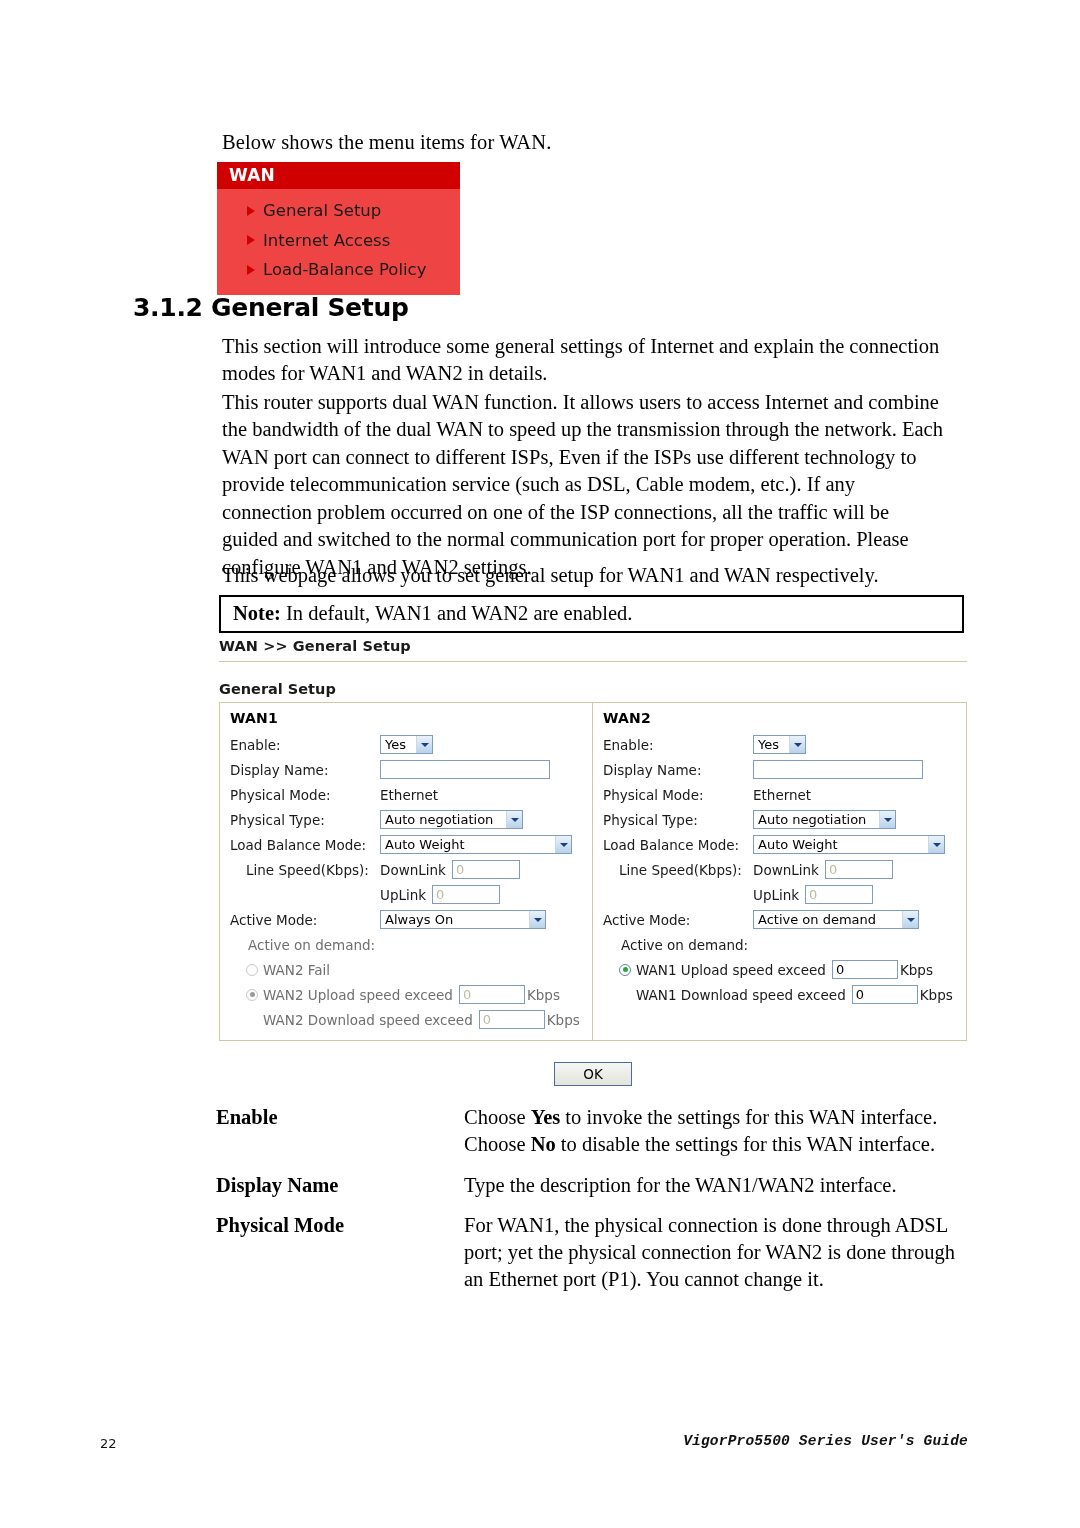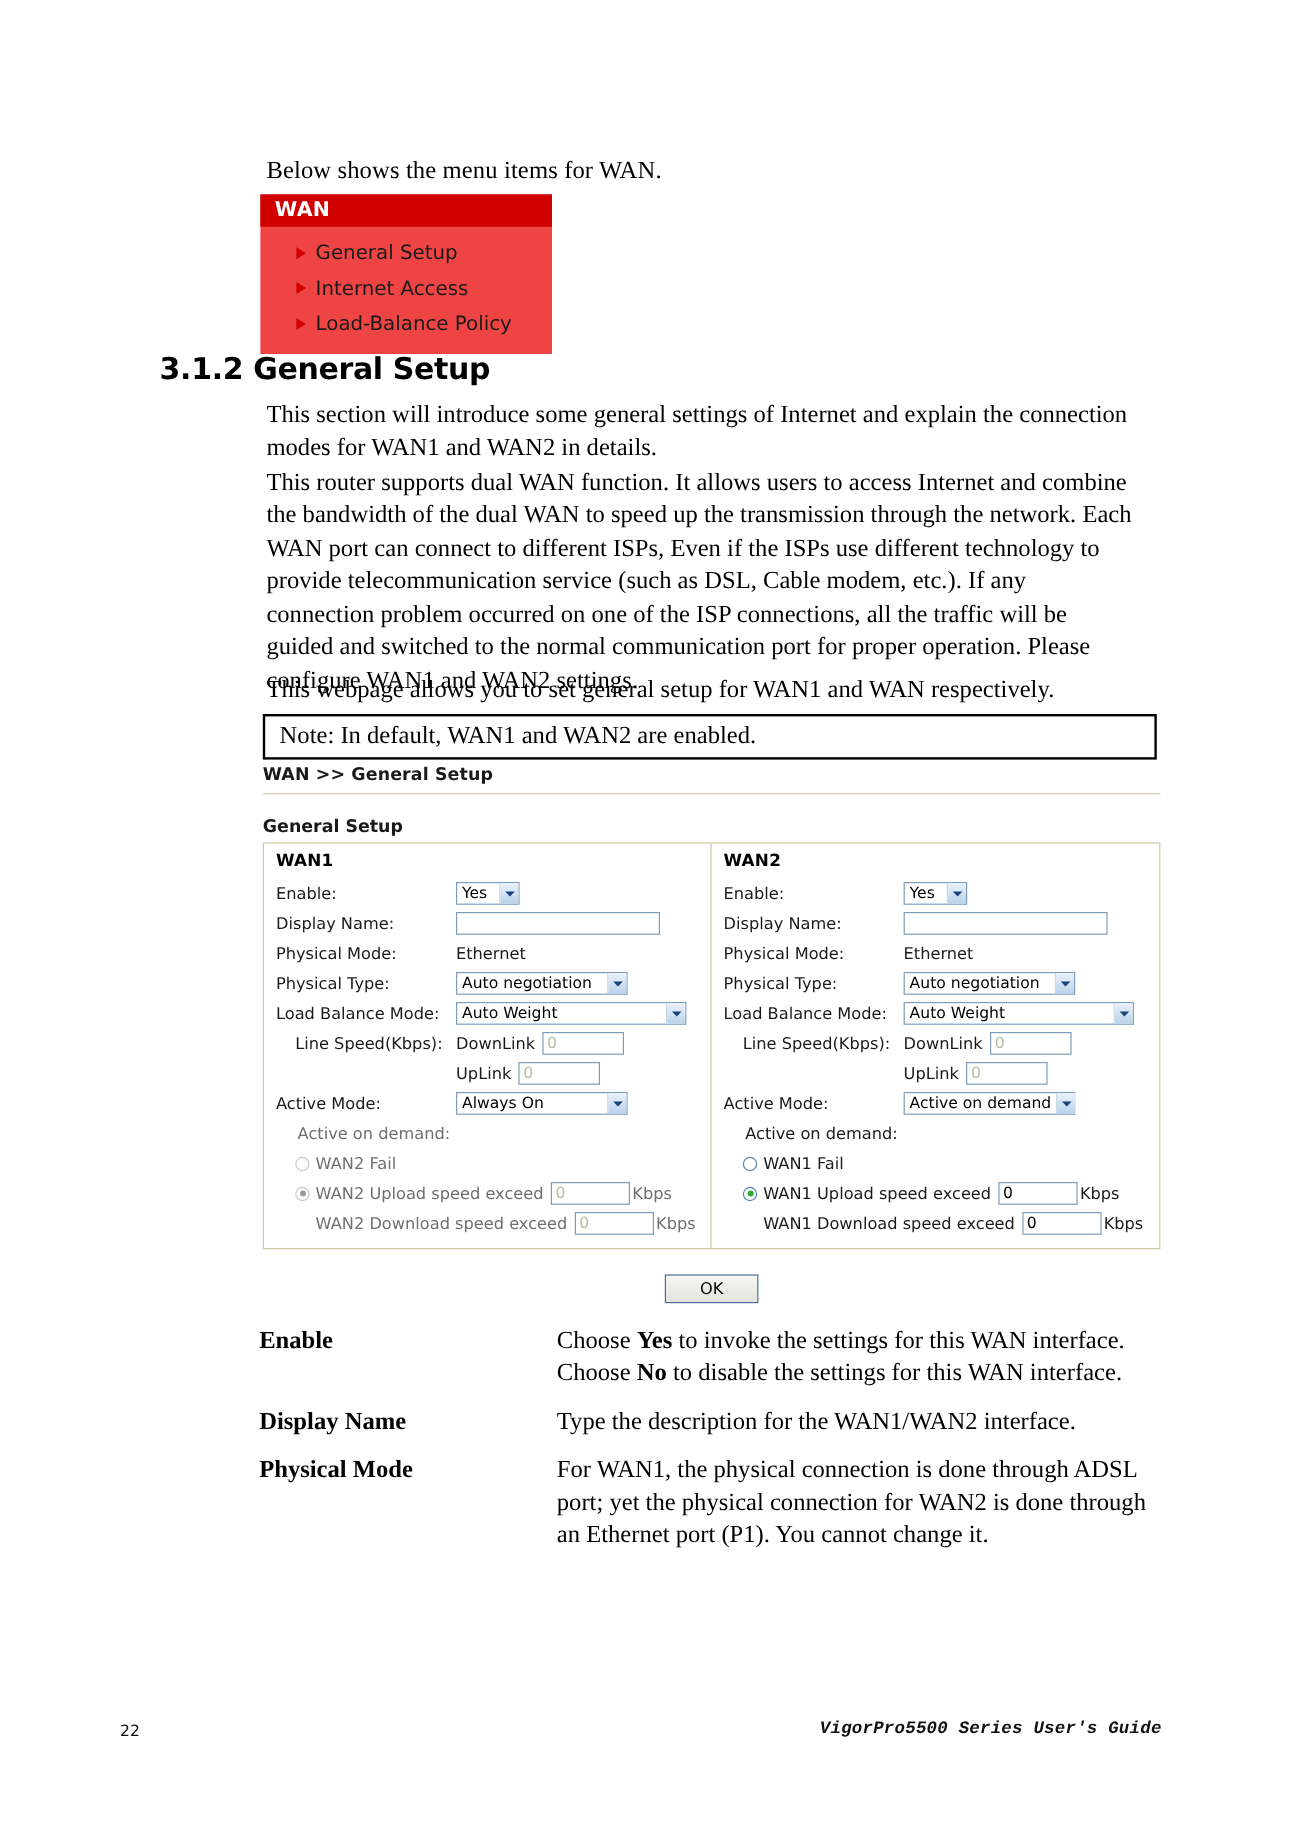--- a/index.html
+++ b/index.html
@@ -99,21 +99,21 @@
   .note-box {
     position: absolute;
     left: 219px;
     top: 595px;
     width: 745px;
     border: 2px solid #000000;
     padding: 5px 0 6px 12px;
     font-size: 20.5px;
     box-sizing: border-box;
   }
-  .note-box b { font-weight: 400; }
+  .note-box b { font-weight: 700; }
 
   
   .shot {
     position: absolute;
     left: 219px;
     top: 638px;
     width: 748px;
     font-family: "DejaVu Sans", sans-serif;
     color: #000000;
   }
@@ -197,21 +197,21 @@
   .sel .arrow i {
     width: 0; height: 0;
     border-left: 4px solid transparent;
     border-right: 4px solid transparent;
     border-top: 4px solid #16427d;
     display: block;
   }
   .sel.w-yes { width: 53px; }
   .sel.w-type { width: 143px; }
   .sel.w-mode { width: 192px; }
-  .sel.w-act  { width: 143px; }
+  .sel.w-act  { width: 166px; }
 
   .txtbox {
     border: 1px solid #7f9db9;
     background: #ffffff;
     height: 19px;
     box-sizing: border-box;
     font-size: 13px;
     display: flex;
     align-items: center;
     padding: 0 3px;
@@ -513,25 +513,20 @@
             <span class="arrow">
                 <i></i>
               </span>
           </span>
         </div>
 
         <div class="frow">
           <span class="flabel ind2">Active on demand:</span>
         </div>
 
-        <div class="frow">
-          <span style="width:16px;flex:none;"></span>
-          <span class="radio off-en"></span>
-          <span class="rlabel">WAN1 Fail</span>
-        </div>
 
         <div class="frow">
           <span style="width:16px;flex:none;"></span>
           <span class="radio on-en"></span>
           <span class="rlabel">WAN1 Upload speed exceed</span>
           <span class="txtbox w-exc gap-l">0</span>
           <span class="kbps">Kbps</span>
         </div>
 
         <div class="frow">

